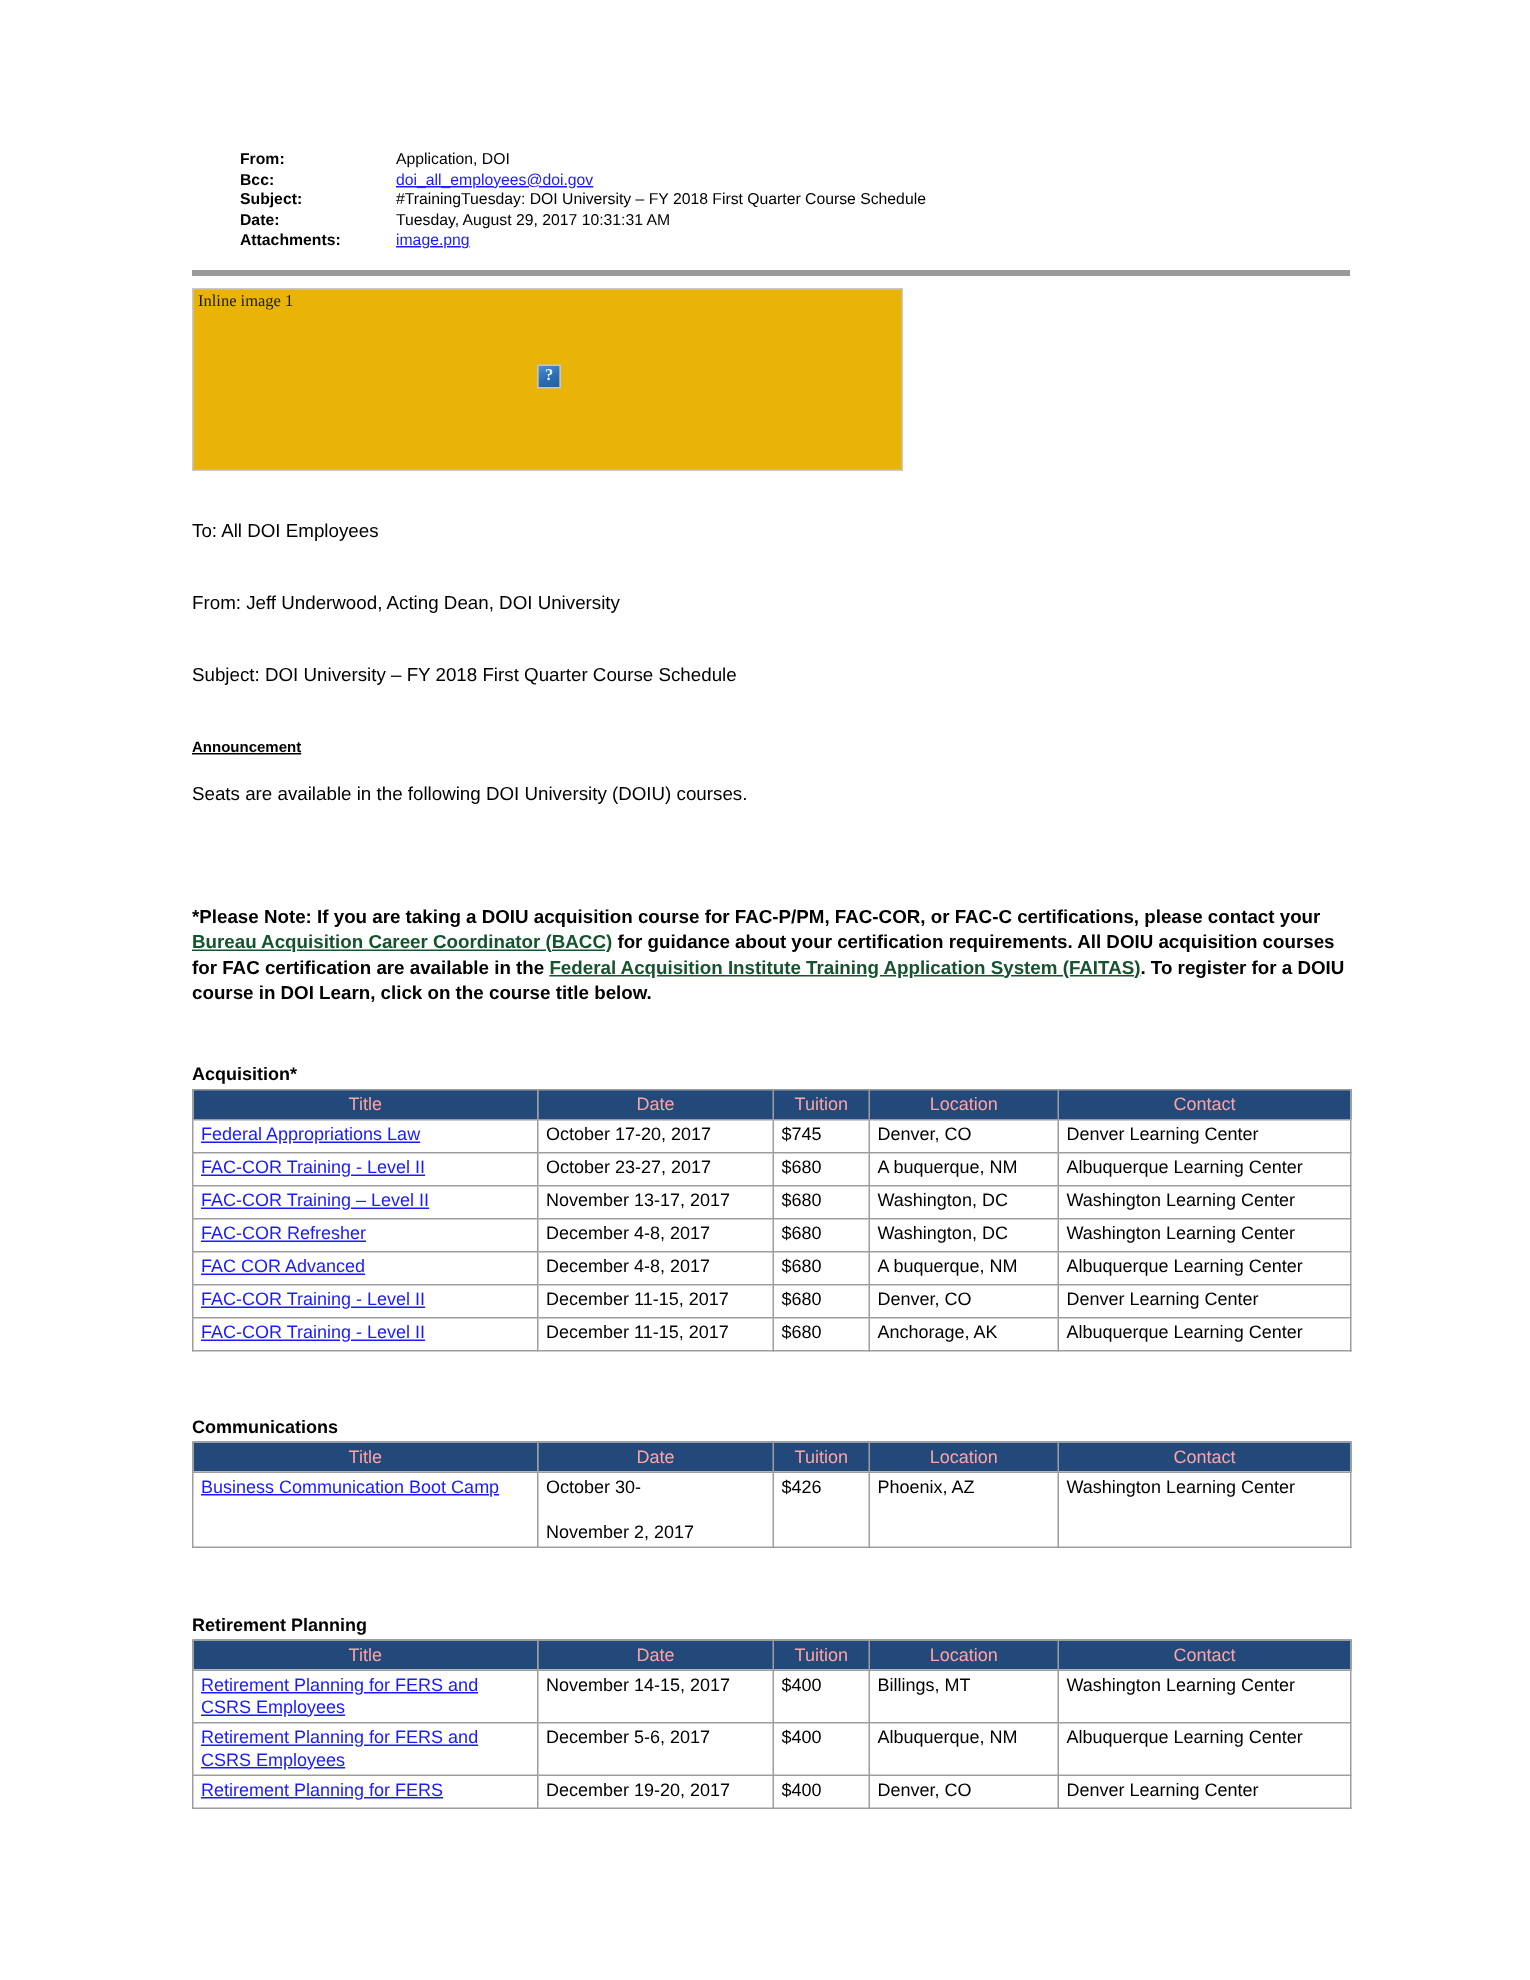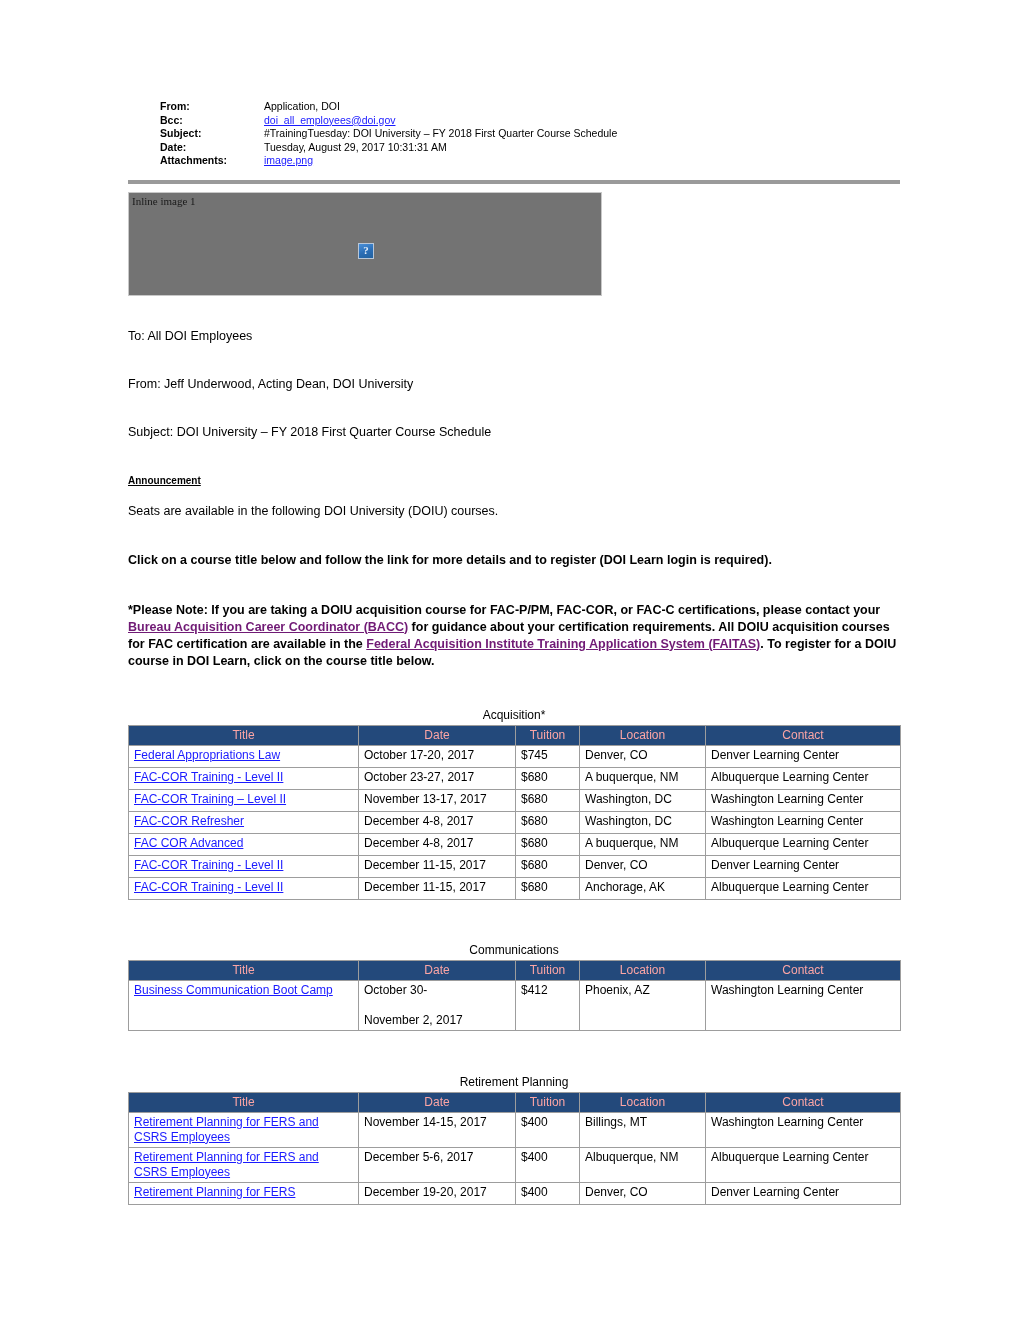--- a/index.html
+++ b/index.html
@@ -53,24 +53,24 @@
     margin-top: 12px;
     height: 4px;
     background: #9a9a9a;
     width: 772px;
   }
 
   
   .inline-image-box {
     margin-top: 8px;
     width: 474px;
-    height: 104px;
+    height: 122px;
     border: 1px solid #c8c8c8;
     position: relative;
-    background: #737373;
+    background: #eab308;
     box-sizing: border-box;
     padding-left: 45px;
   }
   .inline-image-caption {
     position: absolute;
     left: 3px;
     top: 2px;
     font-family: "Liberation Serif", serif;
     font-size: 11px;
     color: #1a1a1a;
@@ -111,31 +111,30 @@
     font-weight: bold;
     text-decoration: underline;
     font-size: 10px;
   }
   .bold-para {
     font-weight: bold;
     font-size: 12.5px;
     line-height: 17px;
   }
   .inline-link {
-    color: #701a75;
+    color: #14532d;
     text-decoration: underline;
     cursor: pointer;
   }
 
   
   .section-label {
-    font-weight: normal;
+    font-weight: bold;
     font-size: 12px;
     margin-bottom: 3px;
-    text-align: center;
   }
   table.course {
     border-collapse: collapse;
     width: 772px;
     table-layout: fixed;
     font-size: 12px;
   }
   table.course th {
     background: #23497B;
     color: #fca5a5;
@@ -213,21 +212,20 @@
     <div class="spacer-lg"></div>
     <div class="para">Subject: DOI University – FY 2018 First Quarter Course Schedule</div>
 
     <div class="spacer-lg"></div>
     <div class="underline-head">Announcement</div>
 
     <div class="spacer-sm"></div>
     <div class="para">Seats are available in the following DOI University (DOIU) courses.</div>
 
     <div class="spacer-lg"></div>
-    <div class="bold-para">Click on a course title below and follow the link for more details and to register (DOI Learn login is required).</div>
 
     <div class="spacer-lg"></div>
     <div class="bold-para"><span>*Please Note: If you are taking a DOIU acquisition course for FAC-P/PM, FAC-COR, or FAC-C certifications, please contact your </span><span class="inline-link">Bureau Acquisition Career Coordinator (BACC)</span><span> for guidance about your certification requirements. All DOIU acquisition courses for FAC certification are available in the </span><span class="inline-link">Federal Acquisition Institute Training Application System (FAITAS)</span><span>. To register for a DOIU course in DOI Learn, click on the course title below.</span></div>
   </div>
 
   <div style="height:38px"></div>
   <div class="section-label">Acquisition*</div>
   <table class="course">
     <colgroup>
       <col class="col-title">
@@ -316,21 +314,21 @@
         <th>Location</th>
         <th>Contact</th>
       </tr>
     </thead>
     <tbody>
       <tr>
         <td class="title-cell"><a>Business Communication Boot Camp</a></td>
         <td class="nowrap-br">October 30-
 
 November 2, 2017</td>
-        <td>$412</td>
+        <td>$426</td>
         <td>Phoenix, AZ</td>
         <td>Washington Learning Center</td>
       </tr>
     </tbody>
   </table>
 
   <div style="height:44px"></div>
   <div class="section-label">Retirement Planning</div>
   <table class="course">
     <colgroup>

